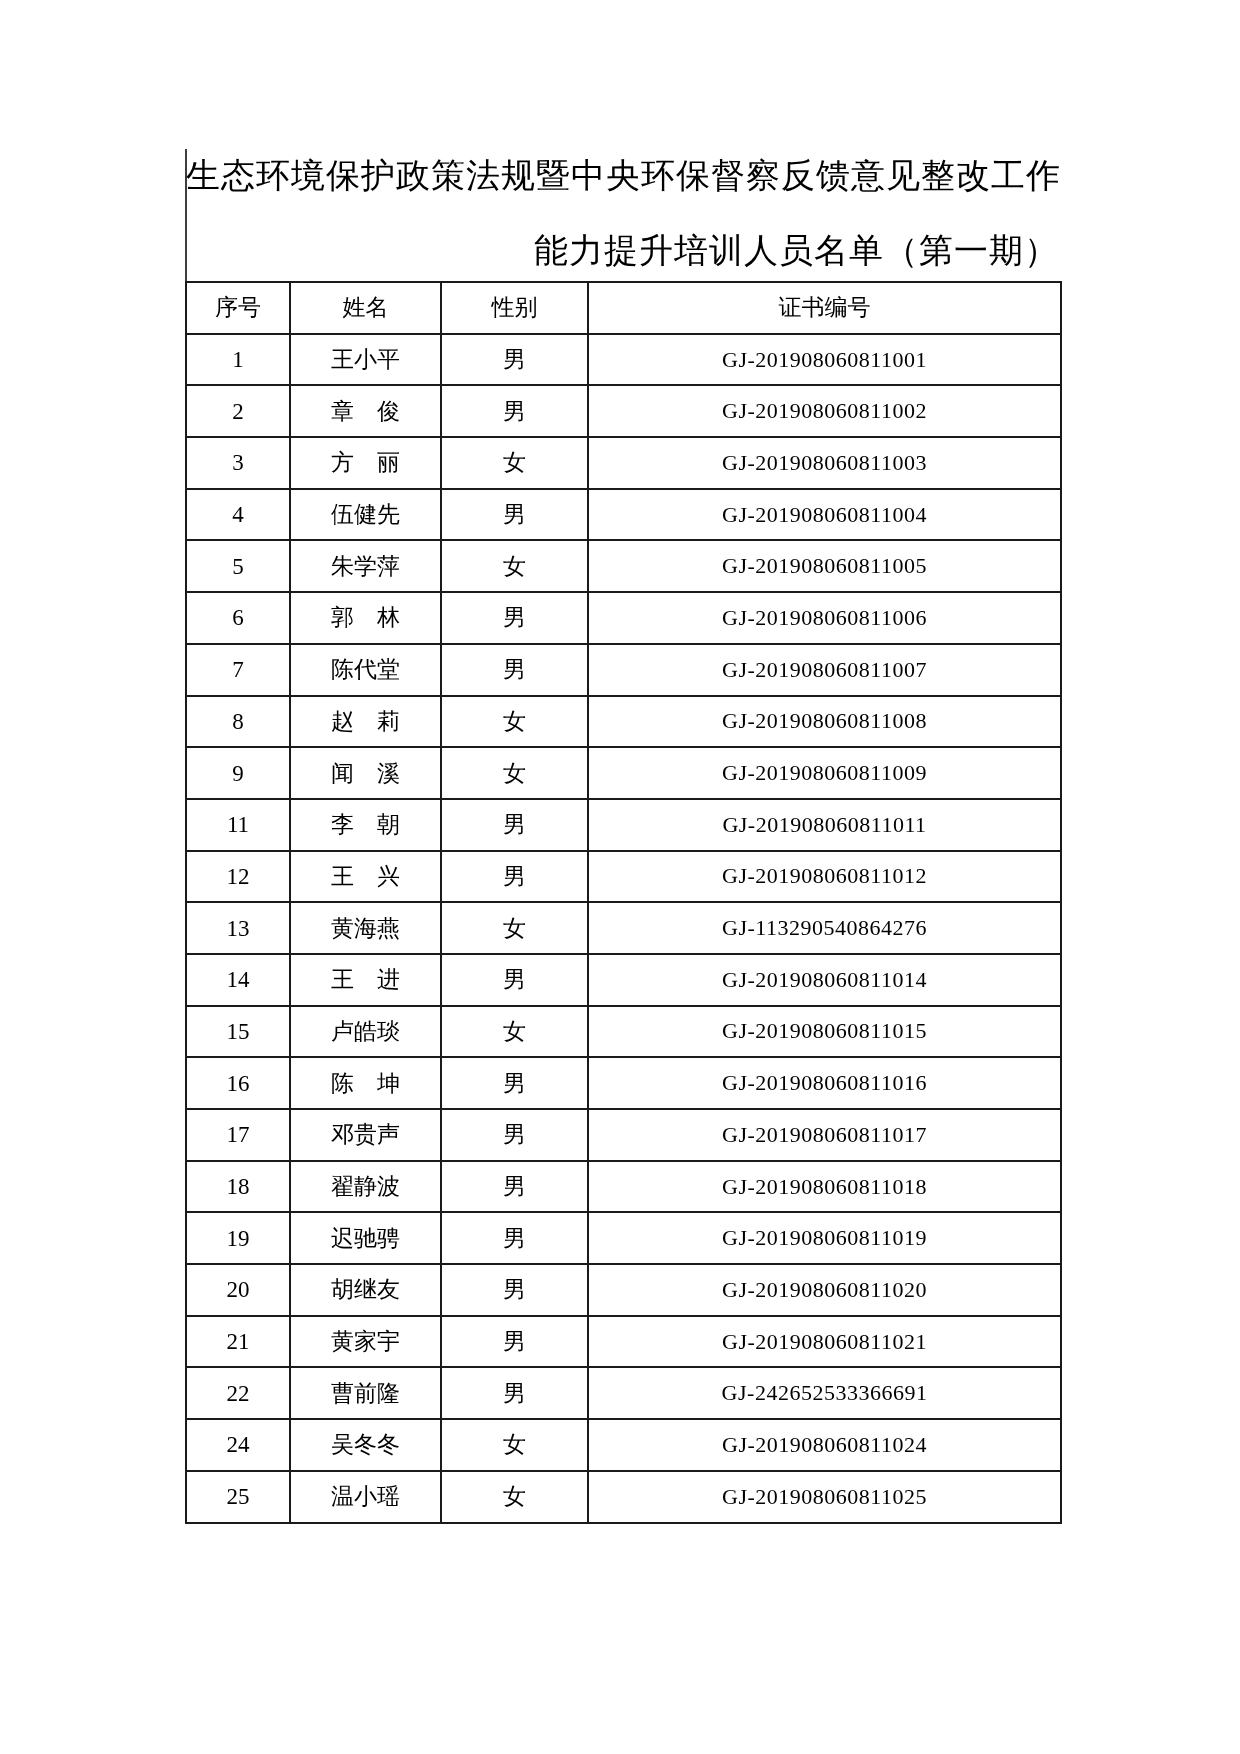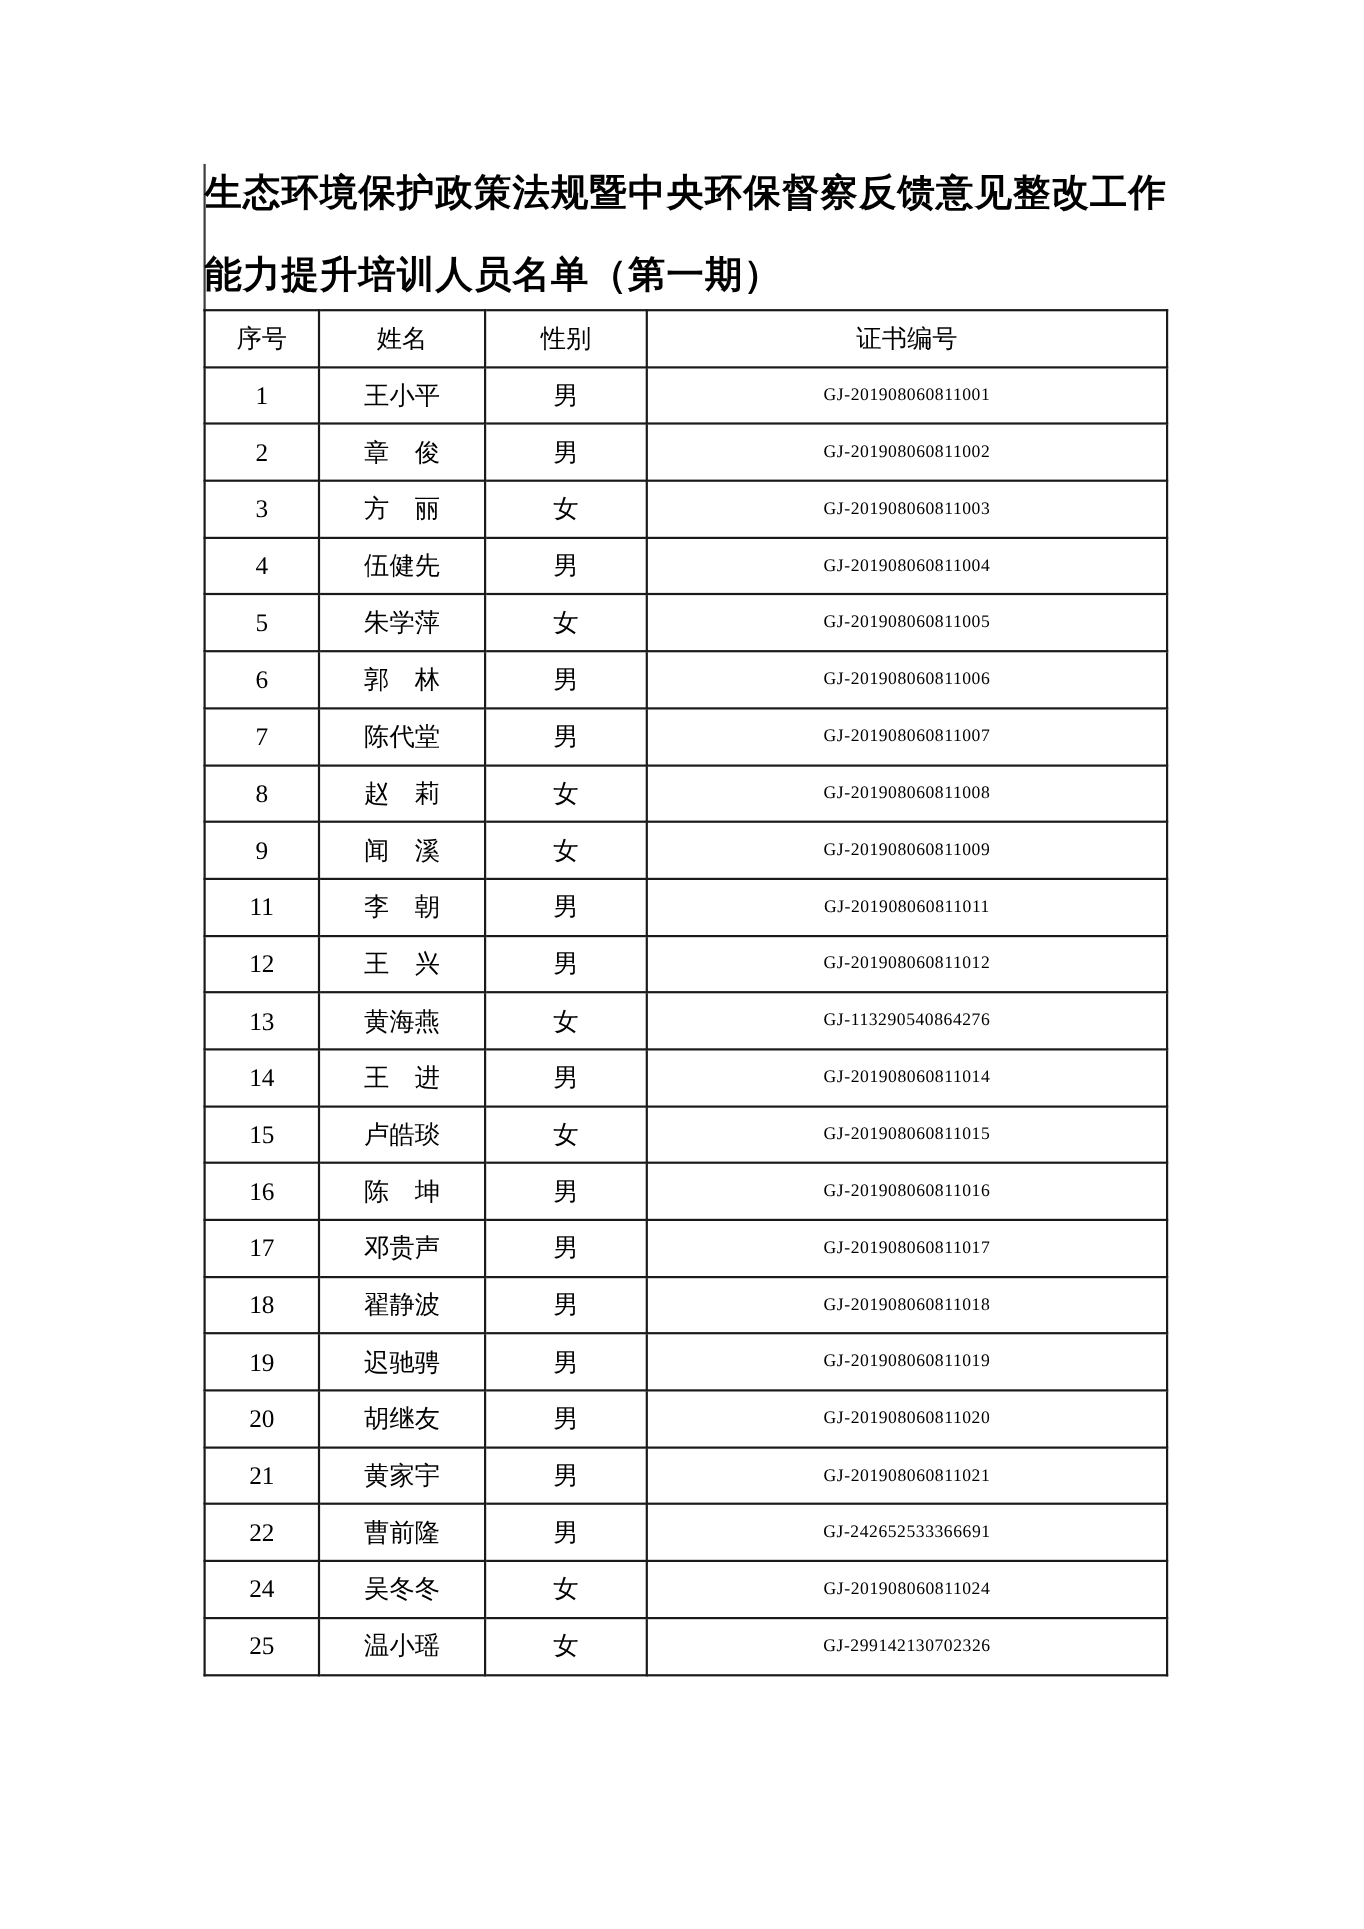--- a/index.html
+++ b/index.html
@@ -23,22 +23,22 @@
     top: 149px;
     width: 2px;
     height: 134px;
     background: #3d3d3d;
   }
   .title-block {
     position: absolute;
     left: 186px;
     top: 138px;
     width: 873px;
-    text-align: left;
-    font-weight: bold;
+    text-align: right;
+    font-weight: normal;
     font-size: 34px;
     line-height: 75px;
     letter-spacing: 1px;
     white-space: nowrap;
   }
   .doc-table {
     position: absolute;
     left: 185px;
     top: 281px;
     width: 875px;
@@ -56,21 +56,21 @@
     padding: 0;
     text-align: center;
     vertical-align: middle;
     font-weight: normal;
     font-size: 23px;
     line-height: 1;
     white-space: nowrap;
     overflow: hidden;
   }
   .doc-table td.cert-cell {
-    font-size: 16px;
+    font-size: 22px;
     letter-spacing: 0.5px;
   }
 </style>
 </head>
 <body>
 
 <div class="page">
 
   <div class="change-bar"></div>
 
@@ -224,18 +224,18 @@
         <tr>
         <td>24</td>
         <td>吴冬冬</td>
         <td>女</td>
         <td class="cert-cell">GJ-201908060811024</td>
       </tr>
         <tr>
         <td>25</td>
         <td>温小瑶</td>
         <td>女</td>
-        <td class="cert-cell">GJ-299142130702326</td>
+        <td class="cert-cell">GJ-201908060811025</td>
       </tr>
       </tbody>
   </table>
 
 </div>
 
 </body></html>

